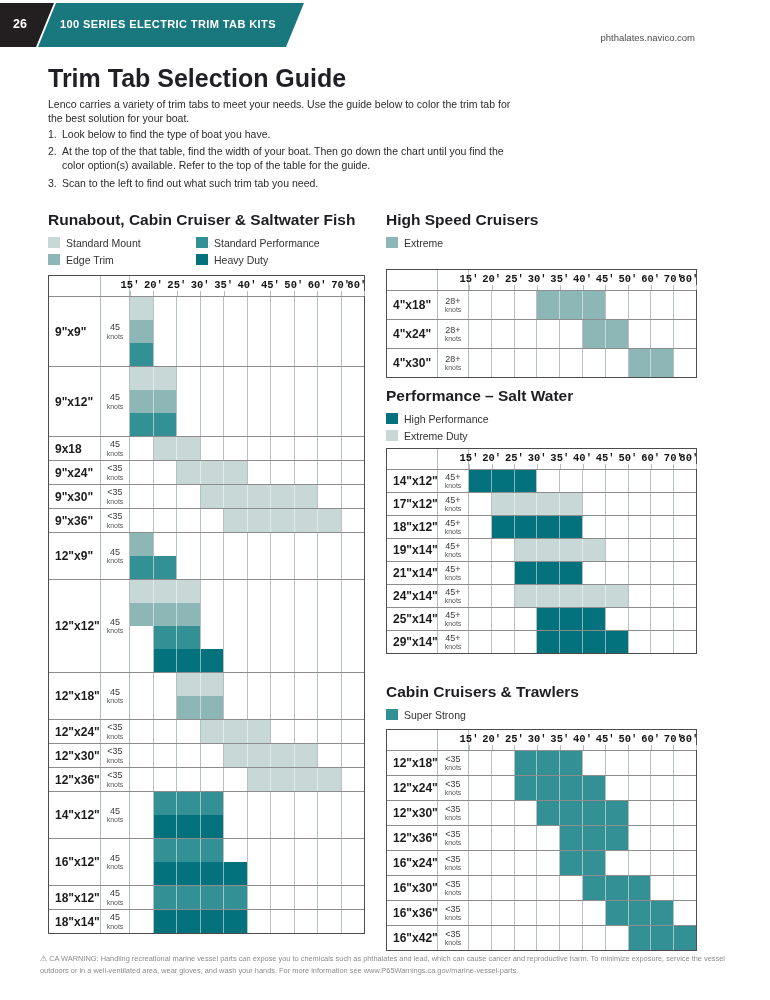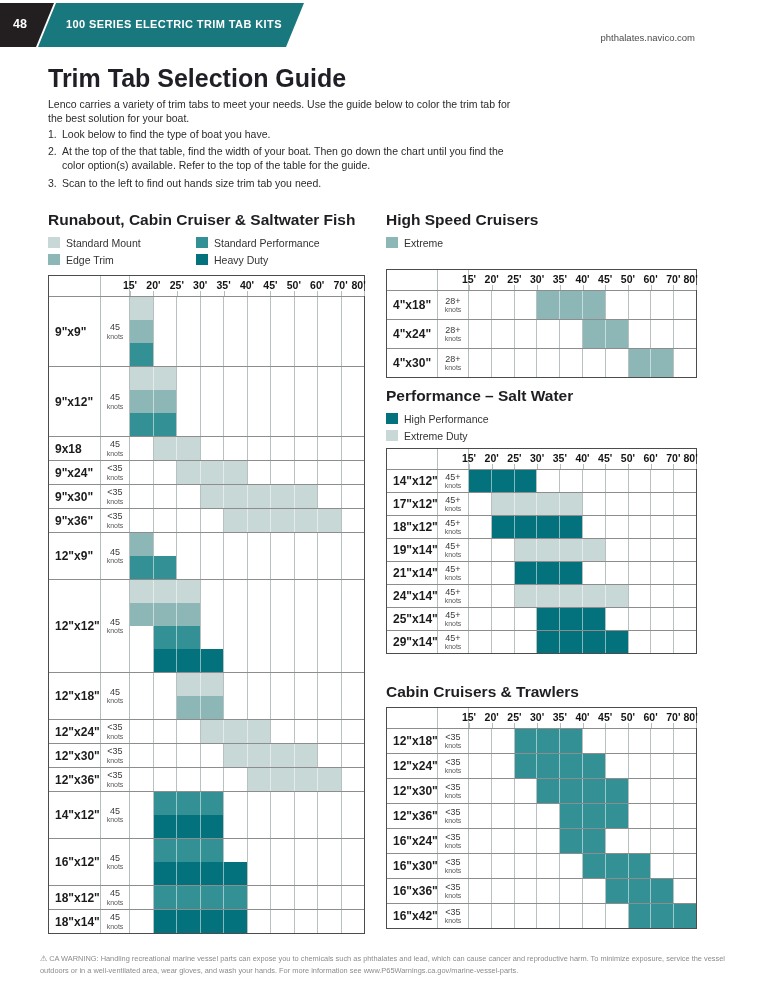--- a/index.html
+++ b/index.html
@@ -6,21 +6,21 @@
   .page{position:relative;width:770px;height:1000px;background:#ffffff;overflow:hidden;
         font-family:"Liberation Sans",sans-serif;color:#2a2a2a;margin:0 auto;
         box-shadow:0 0 4px rgba(0,0,0,.25);}
 
   
   .hdr-black{position:absolute;left:0;top:3px;width:54px;height:44px;background:#231f20;
              clip-path:polygon(0 0,100% 0,calc(100% - 18px) 100%,0 100%);}
   .hdr-black span{position:absolute;left:13px;top:14px;color:#fff;font-weight:bold;font-size:12.5px;}
   .hdr-teal{position:absolute;left:38px;top:3px;width:266px;height:44px;background:#19787e;
             clip-path:polygon(18px 0,100% 0,calc(100% - 18px) 100%,0 100%);}
-  .hdr-teal span{position:absolute;left:28px;top:15px;color:#fff;font-weight:bold;
+  .hdr-teal span{position:absolute;left:22px;top:15px;color:#fff;font-weight:bold;
                  font-size:11px;letter-spacing:.4px;white-space:nowrap;}
   .website{position:absolute;top:32px;right:75px;font-size:9.5px;color:#4c4c4c;}
 
   
   .doc-title{position:absolute;left:48px;top:64px;margin:0;font-size:25px;font-weight:bold;color:#211f26;}
   .lead{position:absolute;left:48px;top:97px;width:468px;margin:0;font-size:10.5px;line-height:1.38;color:#2b2b2b;}
   .steps{position:absolute;left:48px;top:127px;width:474px;font-size:10.5px;line-height:1.35;color:#2b2b2b;}
   .step{display:flex;margin-bottom:3px;}
   .step .num{width:14px;flex:0 0 14px;}
   .step .stx{flex:1;}
@@ -39,21 +39,21 @@
   .sw{width:12px;height:11px;margin-right:6px;flex:0 0 12px;}
 
   
   .ttable{border:1.5px solid #4c4c4c;background:#fff;}
   .col-left .ttable{margin-top:8px;}
   .col-hsc .ttable{margin-top:19px;}
   .col-psw .ttable{margin-top:5px;}
   .col-cct .ttable{margin-top:7px;}
 
   .trow{display:flex;align-items:stretch;border-top:1px solid #8d8d8d;}
-  .trow.thead{border-top:none;height:20px;}
+  .trow.thead{border-top:none;height:20px;font-family:Liberation Mono, monospace;}
   .rlabel{border-right:1px solid #b4bebe;display:flex;align-items:center;padding-left:6px;
           font-weight:bold;font-size:12px;color:#1b1b1b;white-space:nowrap;}
   .rknots{border-right:1px solid #b4bebe;display:flex;flex-direction:column;align-items:center;
           justify-content:center;line-height:1.05;}
   .kv{font-size:9px;color:#3a3a3a;}
   .kw{font-size:7px;color:#5a5a5a;}
   [data-chart="0"] .rlabel{width:45px;}
   [data-chart="0"] .rknots{width:28px;}
   [data-chart="1"] .rlabel,[data-chart="2"] .rlabel,[data-chart="3"] .rlabel{width:44px;font-size:12px;}
   [data-chart="1"] .rknots,[data-chart="2"] .rknots,[data-chart="3"] .rknots{width:30px;}
@@ -75,41 +75,41 @@
   
   .footer{position:absolute;left:40px;top:953px;width:694px;font-size:7.4px;line-height:1.5;color:#8b8b8b;}
   .warn-icon{font-size:8px;margin-right:2px;color:#7d7d7d;}
 </style>
 </head>
 <body>
 
 <div class="page">
 
   <div class="hdr-black">
-    <span>48</span>
+    <span>26</span>
   </div>
   <div class="hdr-teal">
     <span>100 SERIES ELECTRIC TRIM TAB KITS</span>
   </div>
   <span class="website">phthalates.navico.com</span>
 
   <h1 class="doc-title">Trim Tab Selection Guide</h1>
   <p class="lead">Lenco carries a variety of trim tabs to meet your needs. Use the guide below to color the trim tab for the best solution for your boat.</p>
   <div class="steps">
     <div class="step">
       <span class="num">1.</span>
       <span class="stx">Look below to find the type of boat you have.</span>
     </div>
     <div class="step">
       <span class="num">2.</span>
       <span class="stx">At the top of the that table, find the width of your boat. Then go down the chart until you find the color option(s) available. Refer to the top of the table for the guide.</span>
     </div>
     <div class="step">
       <span class="num">3.</span>
-      <span class="stx">Scan to the left to find out hands size trim tab you need.</span>
+      <span class="stx">Scan to the left to find out what such trim tab you need.</span>
     </div>
   </div>
 
   <section class="col col-left" data-chart="0">
     <h2>Runabout, Cabin Cruiser &amp; Saltwater Fish</h2>
     <div class="legend lg2">
         <span class="lg-item">
           <span class="sw" style="background: rgb(199, 216, 214);"></span>
           <span class="lg-txt">Standard Mount</span>
         </span>
@@ -936,20 +936,26 @@
               <span class="gcell"></span>
               <span class="gcell"></span>
             </div>
           </div>
         </div>
       </div>
   </section>
 
   <section class="col col-cct" data-chart="3">
     <h2>Cabin Cruisers &amp; Trawlers</h2>
+    <div class="legend">
+        <span class="lg-item">
+          <span class="sw" style="background: rgb(51, 145, 149);"></span>
+          <span class="lg-txt">Super Strong</span>
+        </span>
+      </div>
     <div class="ttable">
         <div class="trow thead">
           <span class="rlabel"></span>
           <span class="rknots"></span>
           <div class="bands ghead">
             <span class="xtick" style="left: 0%;">15'</span>
             <span class="tickmark" style="left: 0%;"></span>
             <span class="xtick" style="left: 10%;">20'</span>
             <span class="tickmark" style="left: 10%;"></span>
             <span class="xtick" style="left: 20%;">25'</span>

